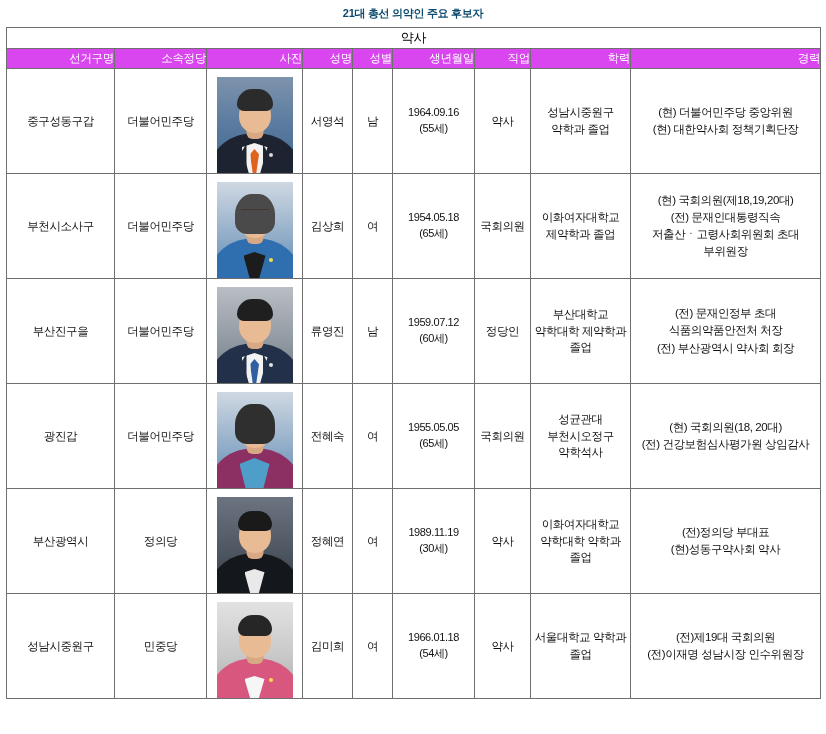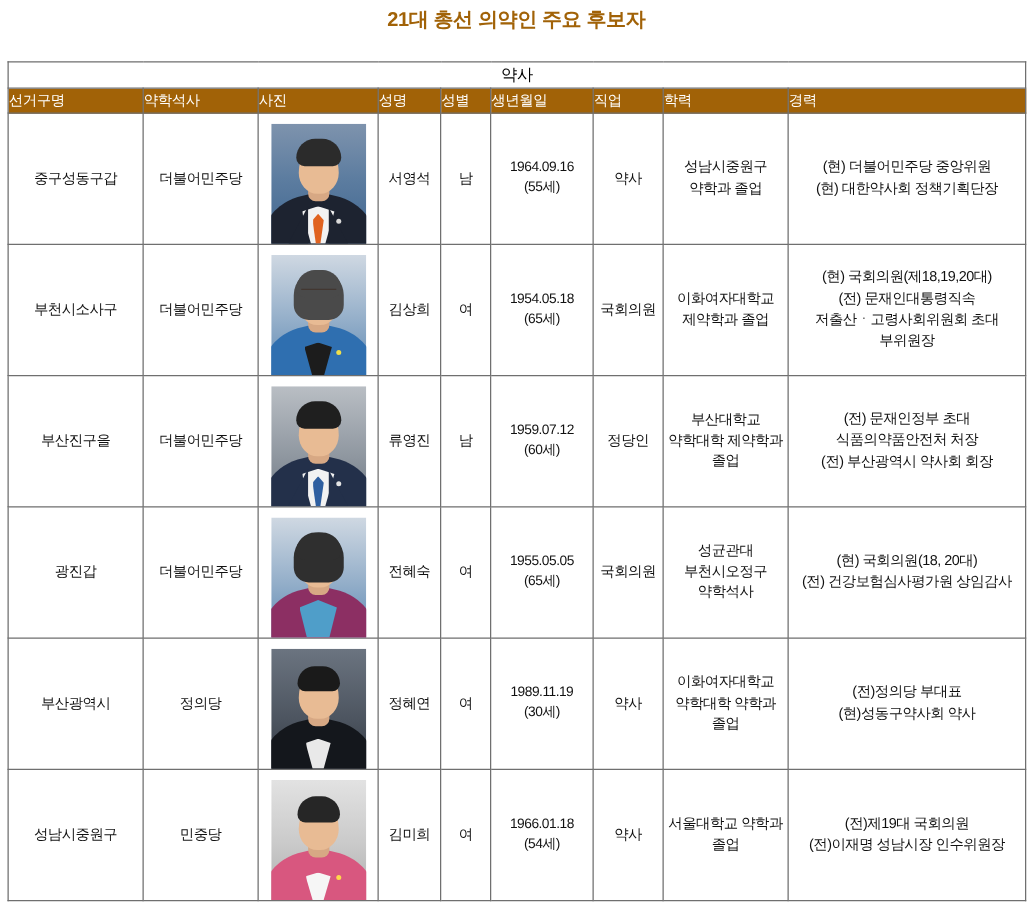--- a/index.html
+++ b/index.html
@@ -15,54 +15,54 @@
     color: #111111;
     overflow: hidden;
   }
   .page {
     width: 826px;
     box-sizing: border-box;
     padding: 0 6px;
   }
   .doc-title {
     text-align: center;
-    font-size: 16px;
+    font-size: 11px;
     font-weight: bold;
     letter-spacing: -0.3px;
     padding: 6px 0 6px 0;
-    color: #a16207;
+    color: #0c4a6e;
   }
   table.grid {
     border-collapse: collapse;
     width: 814px;
-    margin: 16px auto;
+    margin: 0 auto;
     table-layout: fixed;
   }
   table.grid td, table.grid th {
     border: 1px solid #6f6f6f;
     padding: 0;
     font-weight: normal;
   }
   .section-row td {
     background: #ffffff;
     text-align: center;
     font-size: 13px;
     font-weight: bold;
     letter-spacing: -0.3px;
     height: 20px;
     color: #000000;
   }
   .head-row th {
-    background: #a16207;
+    background: #d946ef;
     color: #ffffff;
     font-size: 11.5px;
     font-weight: bold;
     letter-spacing: -0.3px;
     height: 19px;
-    text-align: left;
+    text-align: right;
     vertical-align: middle;
   }
   .cell {
     text-align: center;
     vertical-align: middle;
     font-size: 11.5px;
     letter-spacing: -0.4px;
     line-height: 1.45;
     padding: 3px 3px;
     word-break: keep-all;
@@ -237,21 +237,21 @@
       <col style="width:190px">
     </colgroup>
 
     <tbody>
         <tr class="section-row">
       <td colspan="9">약사</td>
     </tr>
 
     <tr class="head-row">
       <th>선거구명</th>
-      <th>약학석사</th>
+      <th>소속정당</th>
       <th>사진</th>
       <th>성명</th>
       <th>성별</th>
       <th>생년월일</th>
       <th>직업</th>
       <th>학력</th>
       <th>경력</th>
     </tr>
 
     <tr class="person">

